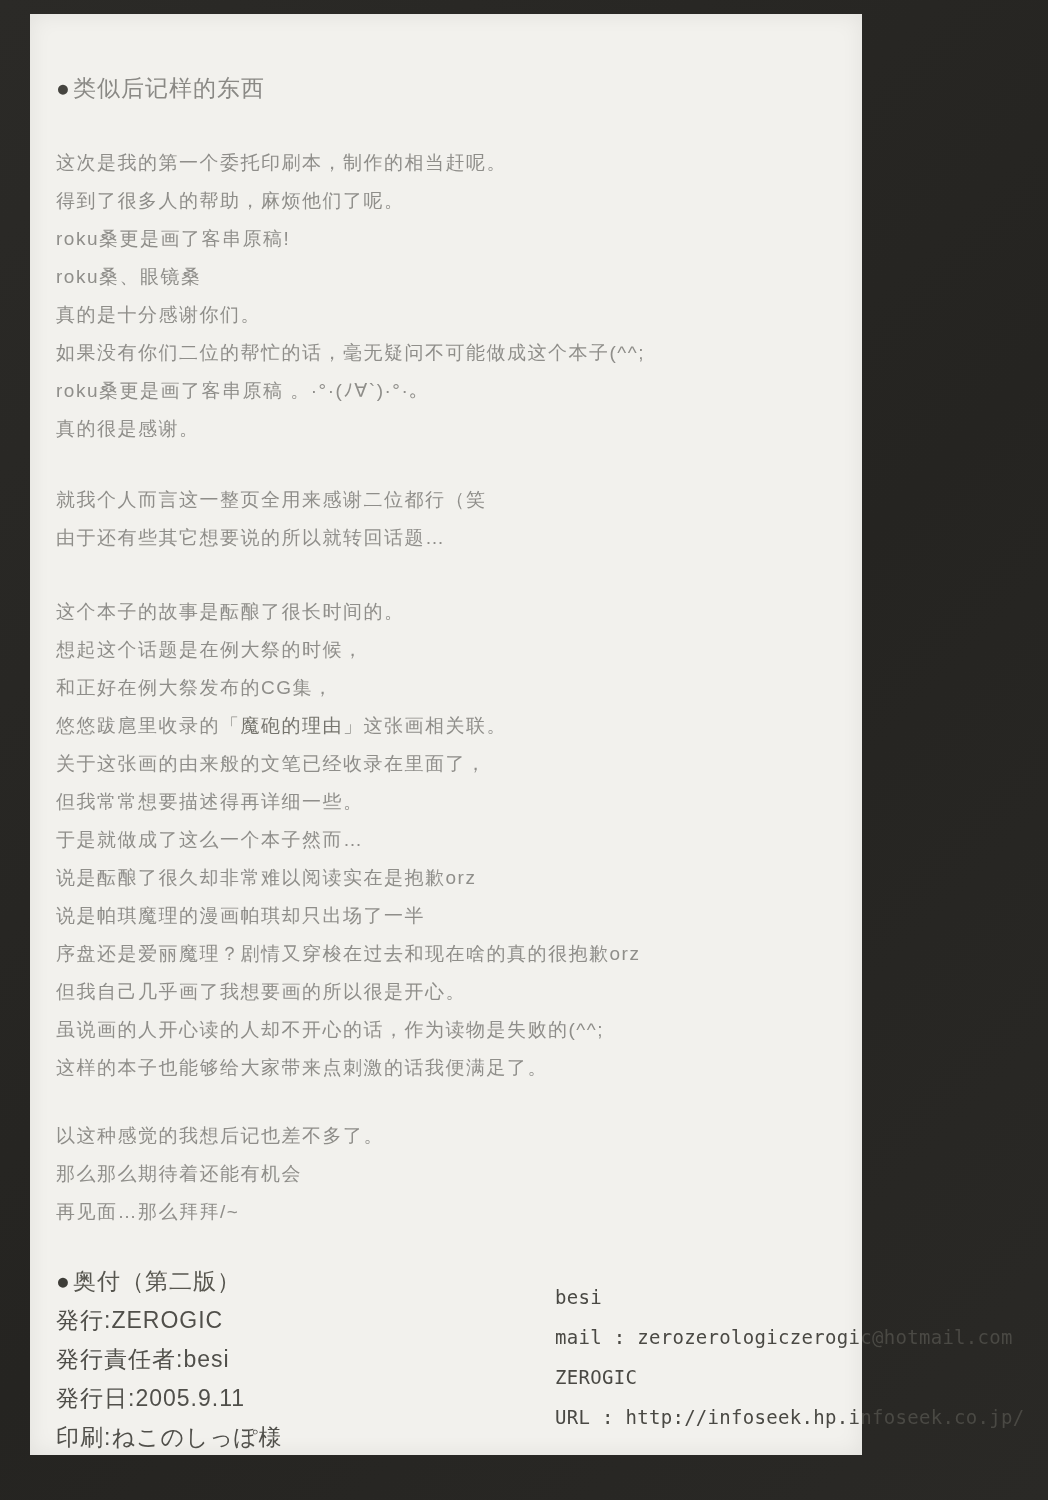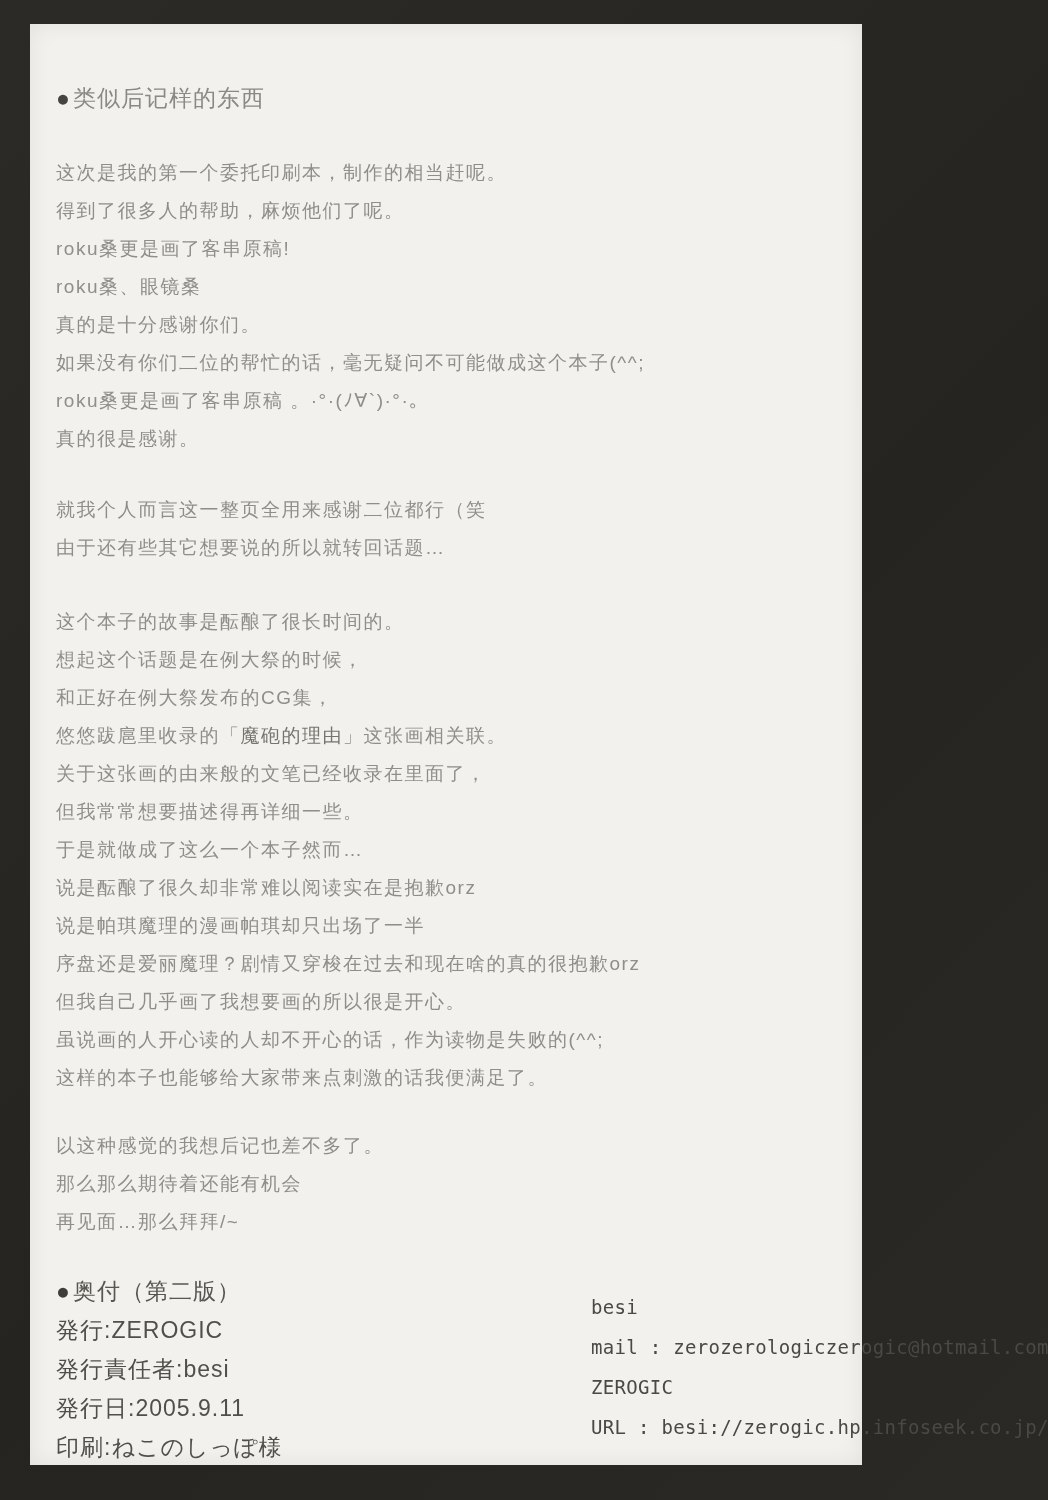--- a/index.html
+++ b/index.html
@@ -9,21 +9,21 @@
     position:relative;
     font-family:"Liberation Sans","DejaVu Sans",sans-serif;
     overflow:hidden;
   }
   .frame{
     position:absolute;inset:0;
     background:linear-gradient(135deg,#2b2a27 0%,#252421 55%,#2a2926 100%);
   }
   .paper{
     position:absolute;
-    left:30px;top:24px;
+    left:30px;top:14px;
     width:832px;height:1441px;
     background:#f2f1ed;
     box-shadow:inset 0 0 22px rgba(0,0,0,0.07);
   }
   .content{
     padding:55px 0 0 26px;
   }
   .heading{
     font-size:23px;
     line-height:38px;
@@ -69,21 +69,20 @@
     position:absolute;
     left:525px;top:1263px;
   }
   .contact-line{
     font-family:"DejaVu Sans Mono","Liberation Mono",monospace;
     font-size:19px;
     line-height:40px;
     letter-spacing:0.3px;
     color:#4a4944;
     white-space:nowrap;
-    margin-left:36px;
   }
 </style>
 </head>
 <body>
 
 <div class="frame">
   <div class="paper">
 
     <div class="content">
 
@@ -146,17 +145,17 @@
       <div class="colophon-line">発行:ZEROGIC</div>
       <div class="colophon-line">発行責任者:besi</div>
       <div class="colophon-line">発行日:2005.9.11</div>
       <div class="colophon-line">印刷:ねこのしっぽ様</div>
     </div>
 
     <div class="footer-right">
       <div class="contact-line">besi</div>
       <div class="contact-line">mail : zerozerologiczerogic@hotmail.com</div>
       <div class="contact-line">ZEROGIC</div>
-      <div class="contact-line">URL : besi://zerogic.hp.infoseek.co.jp/</div>
+      <div class="contact-line">URL : http://infoseek.hp.infoseek.co.jp/</div>
     </div>
 
   </div>
 </div>
 
 </body></html>

